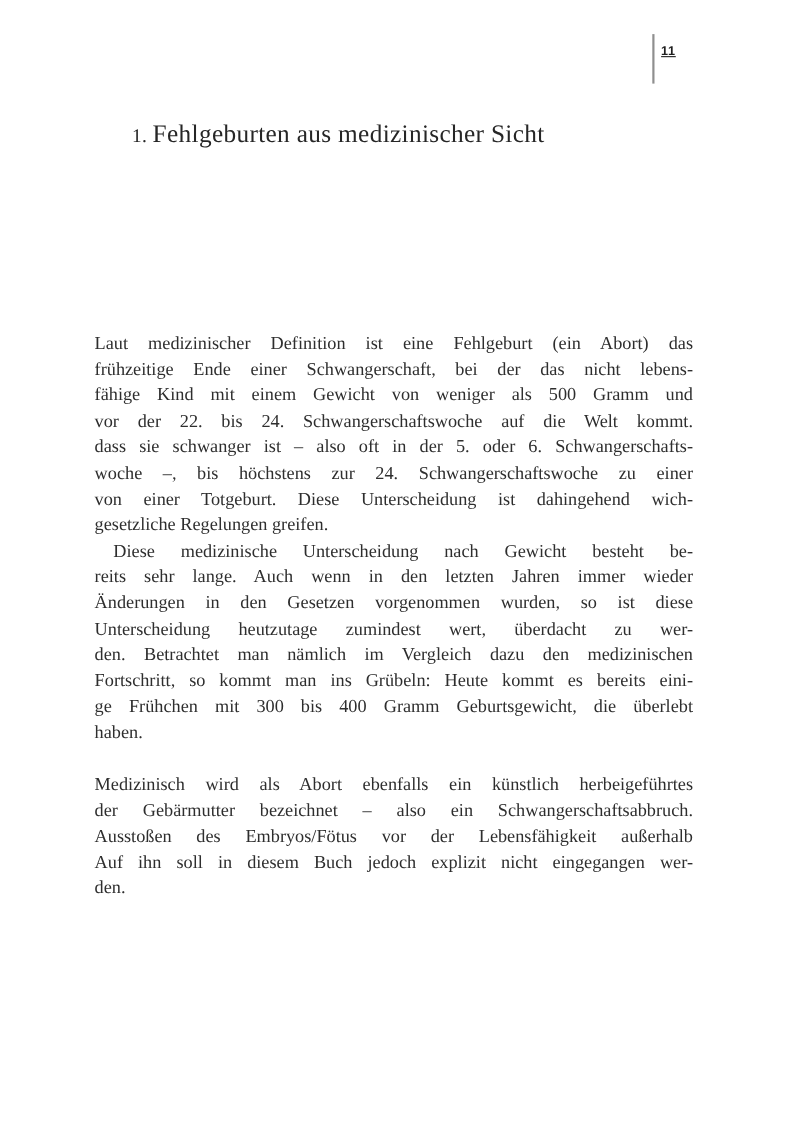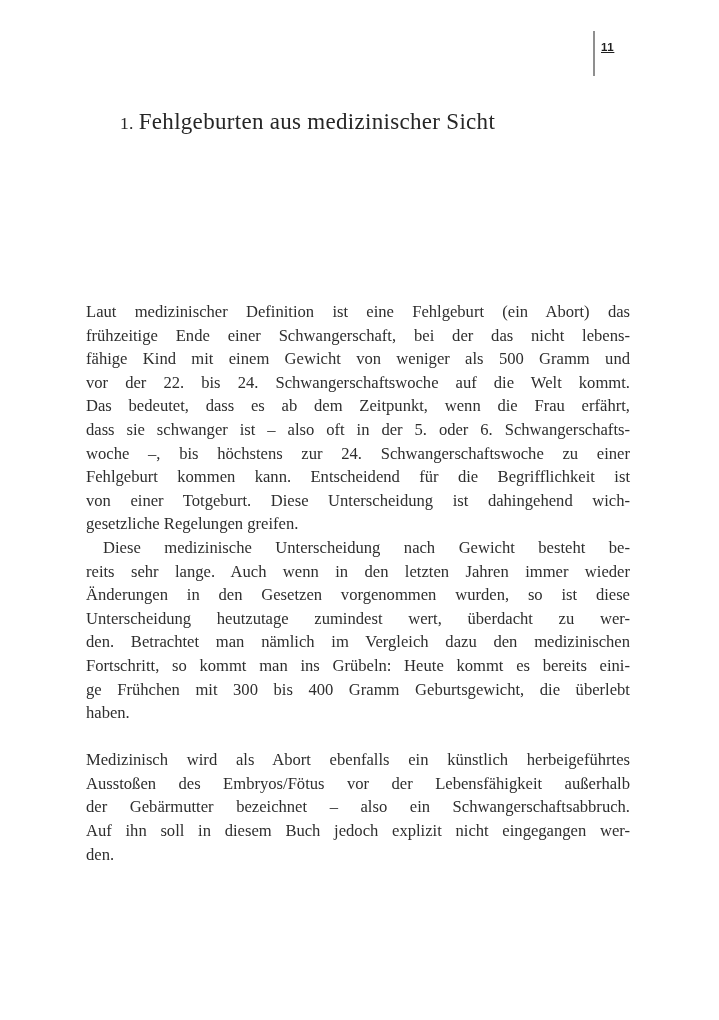--- a/index.html
+++ b/index.html
@@ -79,39 +79,37 @@
   <div class="chapter-title">
     <span class="num">1.</span><span>Fehlgeburten aus medizinischer Sicht</span>
   </div>
 
   <div class="textblock">
       <div class="para">
         <div class="line">Laut medizinischer Definition ist eine Fehlgeburt (ein Abort) das</div>
         <div class="line">frühzeitige Ende einer Schwangerschaft, bei der das nicht lebens-</div>
         <div class="line">fähige Kind mit einem Gewicht von weniger als 500 Gramm und</div>
         <div class="line">vor der 22. bis 24. Schwangerschaftswoche auf die Welt kommt.</div>
-        <div class="line">Das bedeutet, dass es ab dem Zeitpunkt, wenn die Frau erfährt,</div>
         <div class="line">dass sie schwanger ist – also oft in der 5. oder 6. Schwangerschafts-</div>
         <div class="line">woche –, bis höchstens zur 24. Schwangerschaftswoche zu einer</div>
-        <div class="line">Fehlgeburt kommen kann. Entscheidend für die Begrifflichkeit ist</div>
         <div class="line">von einer Totgeburt. Diese Unterscheidung ist dahingehend wich-</div>
         <div class="line last">gesetzliche Regelungen greifen.</div>
       </div>
       <div class="para indent">
         <div class="line">Diese medizinische Unterscheidung nach Gewicht besteht be-</div>
         <div class="line">reits sehr lange. Auch wenn in den letzten Jahren immer wieder</div>
         <div class="line">Änderungen in den Gesetzen vorgenommen wurden, so ist diese</div>
         <div class="line">Unterscheidung heutzutage zumindest wert, überdacht zu wer-</div>
         <div class="line">den. Betrachtet man nämlich im Vergleich dazu den medizinischen</div>
         <div class="line">Fortschritt, so kommt man ins Grübeln: Heute kommt es bereits eini-</div>
         <div class="line">ge Frühchen mit 300 bis 400 Gramm Geburtsgewicht, die überlebt</div>
         <div class="line last">haben.</div>
       </div>
       <div class="para space-before">
         <div class="line">Medizinisch wird als Abort ebenfalls ein künstlich herbeigeführtes</div>
+        <div class="line">der Gebärmutter bezeichnet – also ein Schwangerschaftsabbruch.</div>
         <div class="line">Ausstoßen des Embryos/Fötus vor der Lebensfähigkeit außerhalb</div>
-        <div class="line">der Gebärmutter bezeichnet – also ein Schwangerschaftsabbruch.</div>
         <div class="line">Auf ihn soll in diesem Buch jedoch explizit nicht eingegangen wer-</div>
         <div class="line last">den.</div>
       </div>
     </div>
 
 </div>
 
 </body></html>

